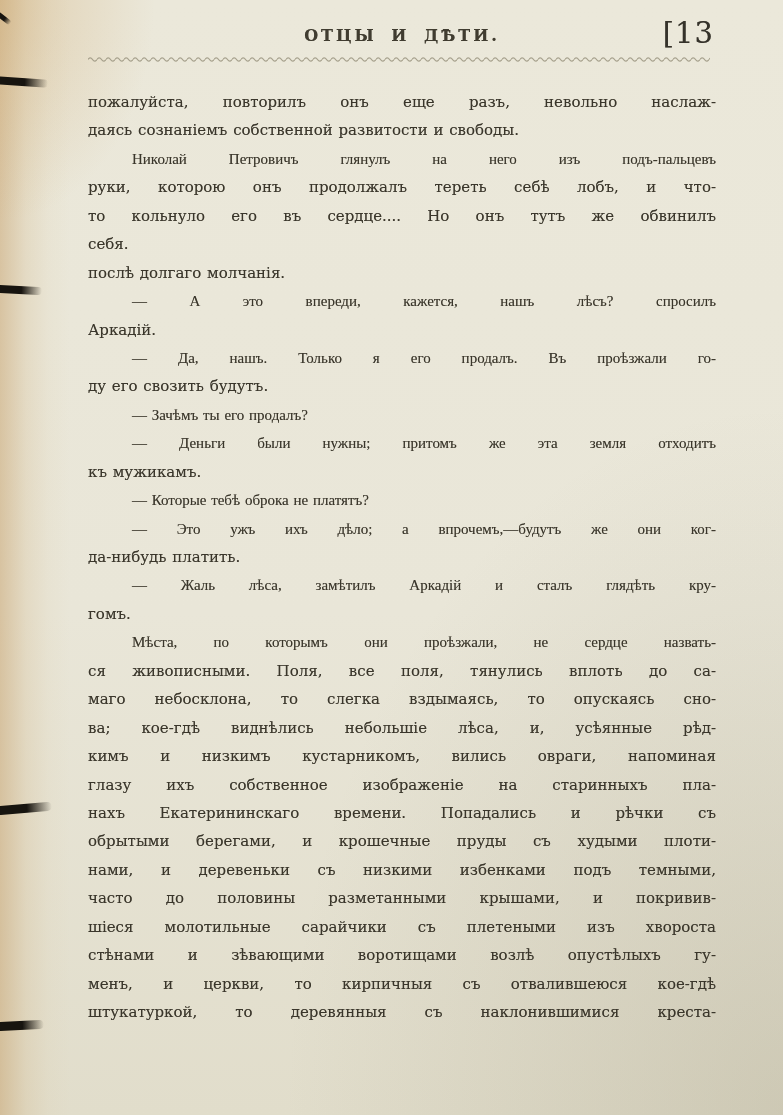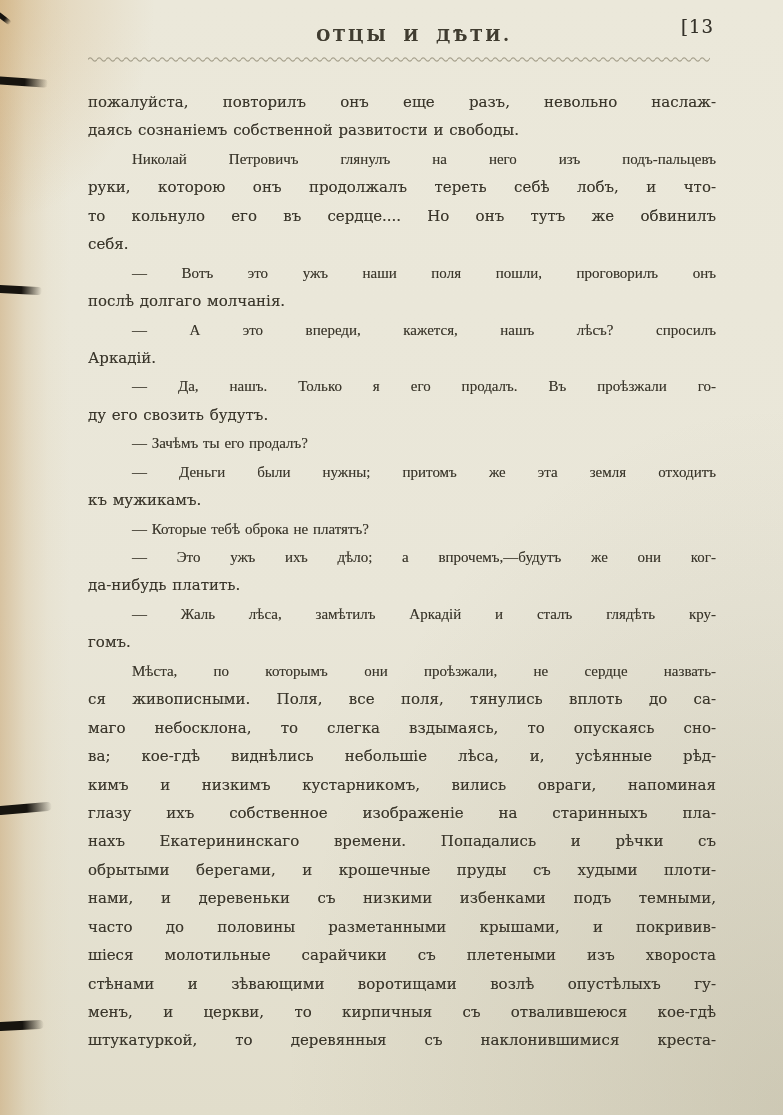--- a/index.html
+++ b/index.html
@@ -18,26 +18,26 @@
   .stitch{position:absolute;left:-4px;background:linear-gradient(90deg,#17140f 55%,rgba(23,20,15,0.0) 100%);border-radius:5px;}
   .st1{top:78px;width:52px;height:8px;transform:rotate(4deg);}
   .st2{top:286px;width:46px;height:8px;transform:rotate(3deg);}
   .st3{top:804px;width:56px;height:9px;transform:rotate(-5deg);}
   .st4{top:1021px;width:48px;height:9px;transform:rotate(-3deg);}
   .st0{top:16px;width:16px;height:5px;transform:rotate(38deg);border-radius:3px;}
 
   .content{position:absolute;left:88px;top:0;width:628px;}
 
   .runhead{
-    position:absolute;top:26px;left:12px;width:100%;text-align:center;
+    position:absolute;top:26px;left:0;width:100%;text-align:center;
     font-size:16px;letter-spacing:3px;word-spacing:6px;color:#403c30;
     font-weight:bold;text-shadow:0 0 0.6px rgba(64,60,48,0.55);
   }
   .pagenum{
-    position:absolute;top:16px;right:2px;font-size:18px;color:#35322a;
+    position:absolute;top:16px;right:2px;font-size:29px;color:#35322a;
     letter-spacing:1px;text-shadow:0 0 0.5px rgba(53,50,42,0.5);
   }
   .wave{position:absolute;top:53px;left:0;opacity:0.85;}
 
   .textblock{
     position:absolute;left:0;top:88px;width:628px;
     font-size:15px;line-height:28.45px;color:#3a362b;
     text-shadow:0 0 0.5px rgba(58,54,43,0.45);
     word-spacing:1px;
   }
@@ -78,21 +78,20 @@
       </div>
 
       <div>
         <div class="line i">Николай Петровичъ глянулъ на него изъ подъ-пальцевъ</div>
         <div class="line">руки, которою онъ продолжалъ тереть себѣ лобъ, и что-</div>
         <div class="line">то кольнуло его въ сердце.... Но онъ тутъ же обвинилъ</div>
         <div class="line e">себя.</div>
       </div>
 
       <div>
-        <div class="line i">— Вотъ это ужъ наши поля пошли, проговорилъ онъ</div>
         <div class="line e">послѣ долгаго молчанія.</div>
       </div>
 
       <div>
         <div class="line i">— А это впереди, кажется, нашъ лѣсъ? спросилъ</div>
         <div class="line e">Аркадій.</div>
       </div>
 
       <div>
         <div class="line i">— Да, нашъ. Только я его продалъ. Въ проѣзжали го-</div>

